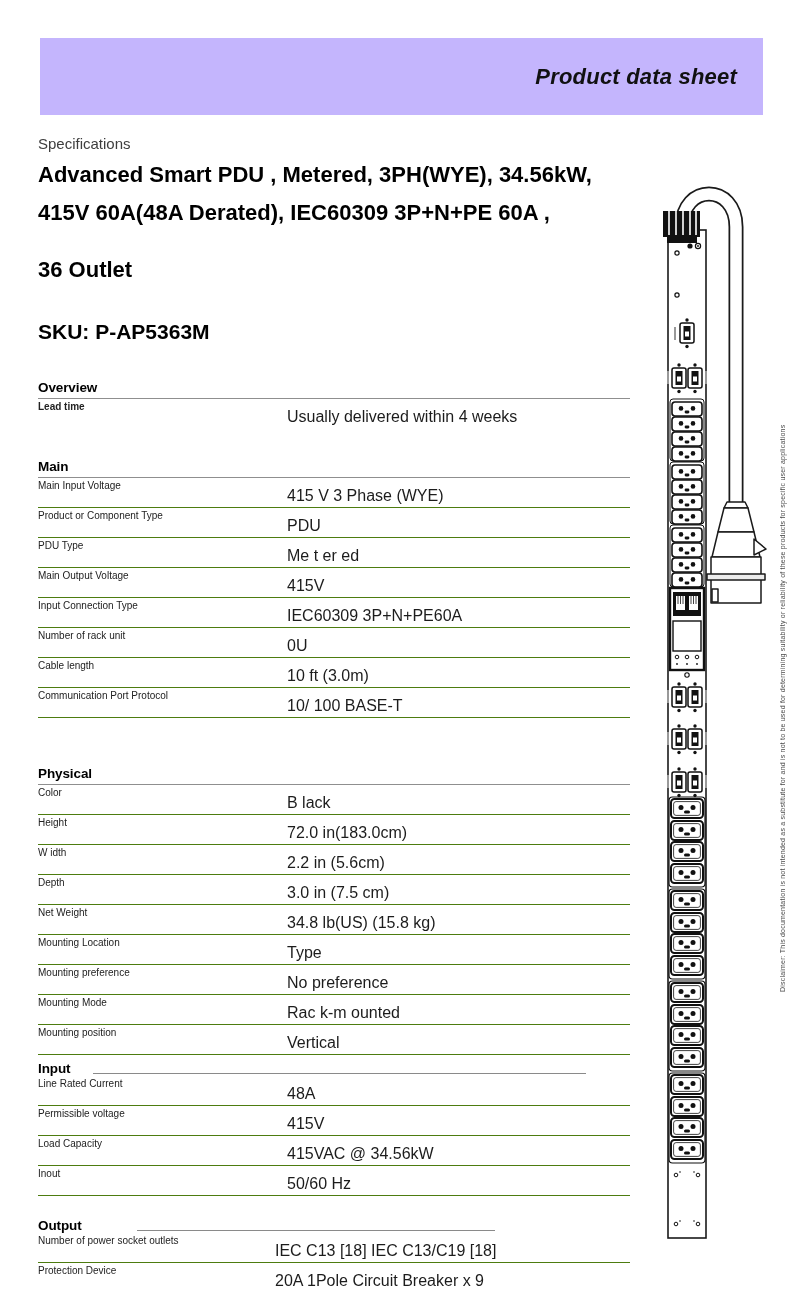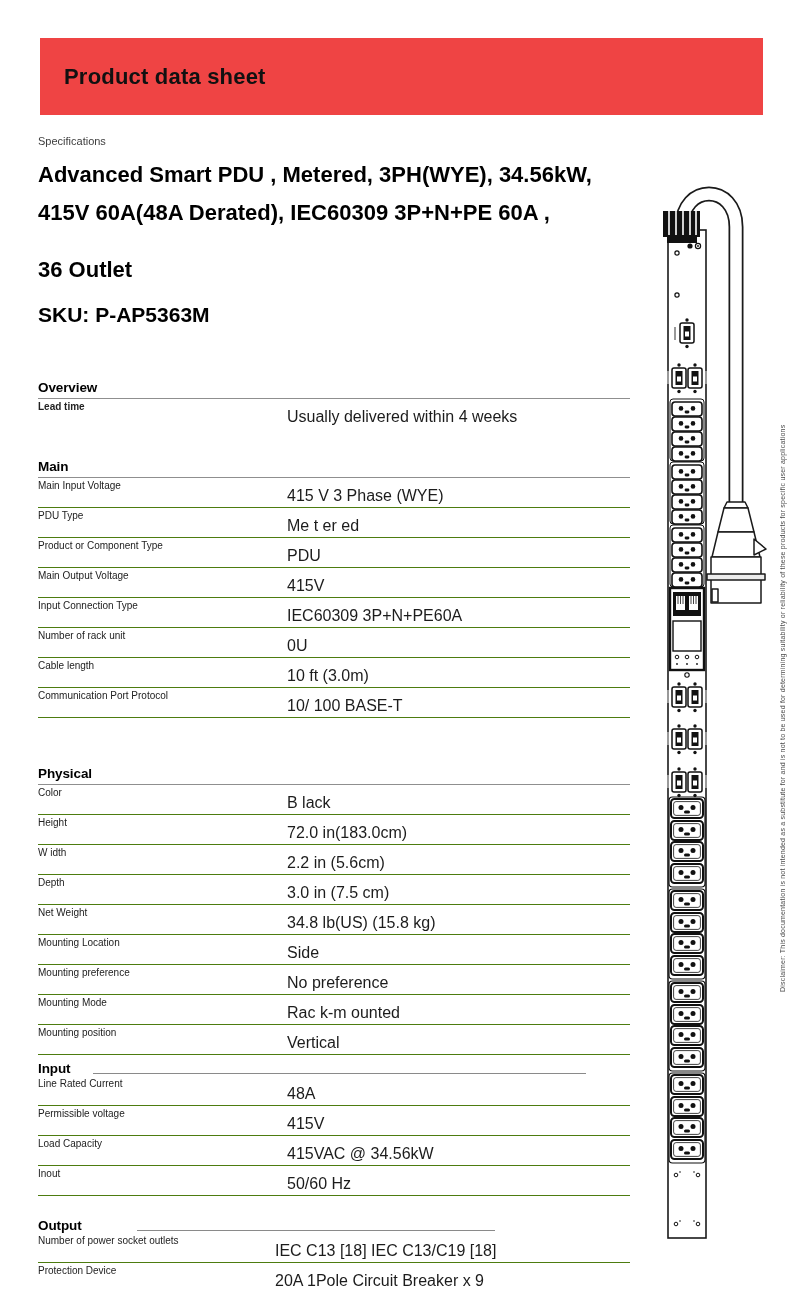--- a/index.html
+++ b/index.html
@@ -2,31 +2,31 @@
 <html><head>
 <meta charset="utf-8">
 <style>
   * { margin:0; padding:0; box-sizing:border-box; }
   html,body { background:#ffffff; }
   body { font-family:"Liberation Sans", sans-serif; color:#1a1a1a; }
   .page { position:relative; width:793px; height:1300px; background:#fff; overflow:hidden; }
 
   
   .banner { position:absolute; left:40px; top:38px; width:723px; height:77px;
-            background:#ef4444; display:flex; align-items:center; justify-content:flex-start;
-            padding:0 26px 0 24px; }
+            background:#c4b5fd; display:flex; align-items:center; justify-content:flex-end;
+            padding:0 26px 0 24px;font-style:italic; }
   .banner h1 { font-size:22px; font-weight:bold; color:#111; letter-spacing:0.2px; }
   .logo svg { display:block; }
 
   
-  .eyebrow { position:absolute; left:38px; top:135px; font-size:11px; color:#3d3d3d; }
+  .eyebrow { position:absolute; left:38px; top:135px; font-size:15px; color:#3d3d3d; }
   .title-block { position:absolute; left:38px; top:156px; width:620px; }
   .title-line { font-size:22px; font-weight:bold; line-height:38px; white-space:nowrap; color:#000000; }
   .title-line.gap { margin-top:19px; }
-  .sku { font-size:21px; font-weight:bold; margin-top:14px; color:#000; }
+  .sku { font-size:21px; font-weight:bold; margin-top:31px; color:#000; }
 
   
   .specs { position:absolute; left:38px; top:378px; width:592px; }
   .sec h3 { font-size:13.5px; font-weight:bold; letter-spacing:-0.1px; color:#000; }
   .rule-full { border:none; border-top:1px solid #8f8f8f; margin:3px 0 0 0; }
   .h-inline { display:flex; align-items:flex-end; }
   .h-inline .rule-inline { flex:0 0 auto; border-top:1px solid #8a8a8a; margin-bottom:2px; }
   .sec-input .rule-inline { margin-left:22px; width:493px; }
   .sec-output .rule-inline { margin-left:55px; width:358px; }
 
@@ -84,26 +84,26 @@
     </section>
 
     <section class="sec sec-main">
       <h3>Main</h3>
       <hr class="rule-full">
       <div class="row">
         <div class="label">Main Input Voltage</div>
         <div class="value">415 V 3 Phase (WYE)</div>
       </div>
       <div class="row">
+        <div class="label">Product or Component Type</div>
+        <div class="value">PDU</div>
+      </div>
+      <div class="row">
         <div class="label">PDU Type</div>
         <div class="value">Me t er ed</div>
-      </div>
-      <div class="row">
-        <div class="label">Product or Component Type</div>
-        <div class="value">PDU</div>
       </div>
       <div class="row">
         <div class="label">Main Output Voltage</div>
         <div class="value">415V</div>
       </div>
       <div class="row">
         <div class="label">Input Connection Type</div>
         <div class="value">IEC60309 3P+N+PE60A</div>
       </div>
       <div class="row">
@@ -138,21 +138,21 @@
       <div class="row">
         <div class="label">Depth</div>
         <div class="value">3.0 in (7.5 cm)</div>
       </div>
       <div class="row">
         <div class="label">Net Weight</div>
         <div class="value">34.8 lb(US) (15.8 kg)</div>
       </div>
       <div class="row">
         <div class="label">Mounting Location</div>
-        <div class="value">Side</div>
+        <div class="value">Type</div>
       </div>
       <div class="row">
         <div class="label">Mounting preference</div>
         <div class="value">No preference</div>
       </div>
       <div class="row">
         <div class="label">Mounting Mode</div>
         <div class="value">Rac k-m ounted</div>
       </div>
       <div class="row">

